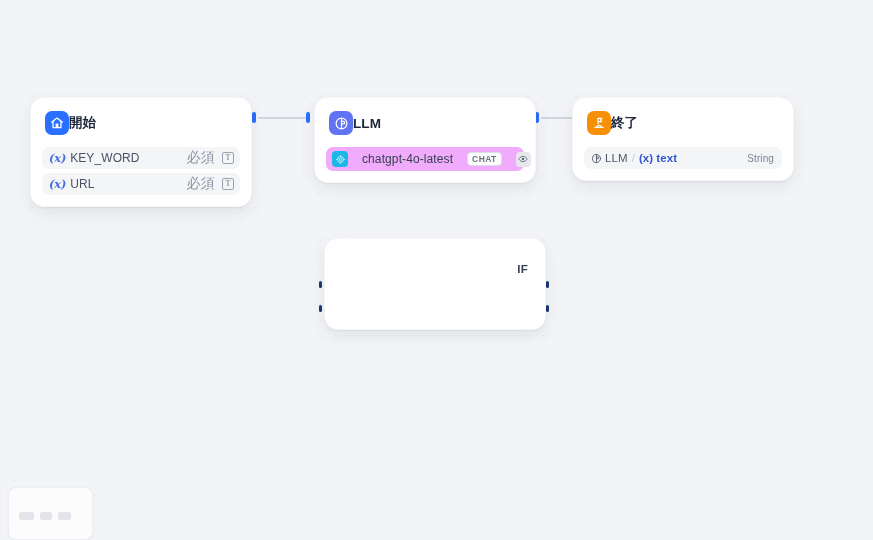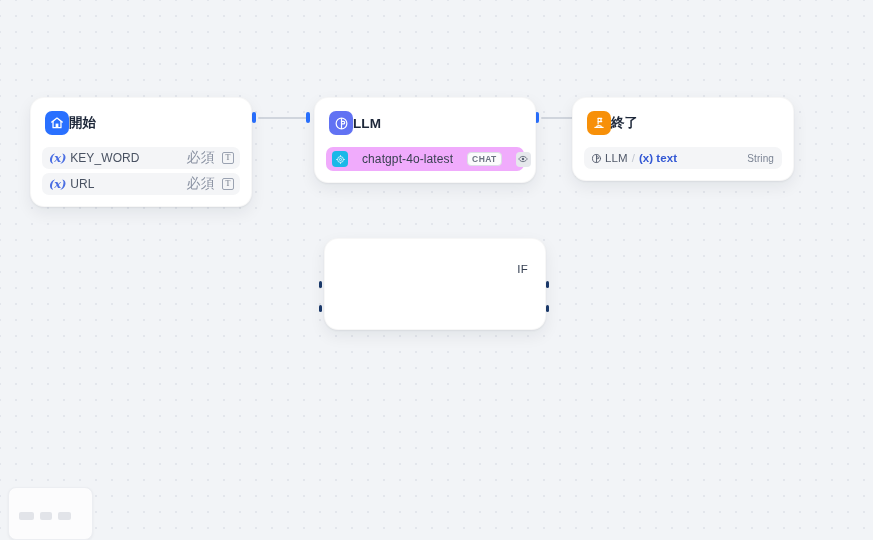--- a/index.html
+++ b/index.html
@@ -170,21 +170,21 @@
   .out-var { font-size: 11.5px; color: #3358d4; font-weight: 600; letter-spacing: .1px; }
   .out-type { font-size: 10px; color: #7b8494; margin-left: auto; letter-spacing: .1px; }
 
   
   #node-ifelse { left: 324px; top: 238px; width: 222px; height: 92px; }
   .icon-ifelse { background: #06aed4; }
   .branch-list { margin-top: 14px; display: flex; flex-direction: column; gap: 7px; }
   .branch-label {
     text-align: right;
     font-size: 11.5px;
-    font-weight: 400;
+    font-weight: 700;
     color: #354052;
     padding-right: 6px;
     letter-spacing: .3px;
   }
 
   
   .edge { position: absolute; height: 2px; background: #d0d5dd; border-radius: 1px; }
   #edge-1 { left: 258px; top: 117px; width: 50px; }
   #edge-2 { left: 541px; top: 117px; width: 51px; }
 

